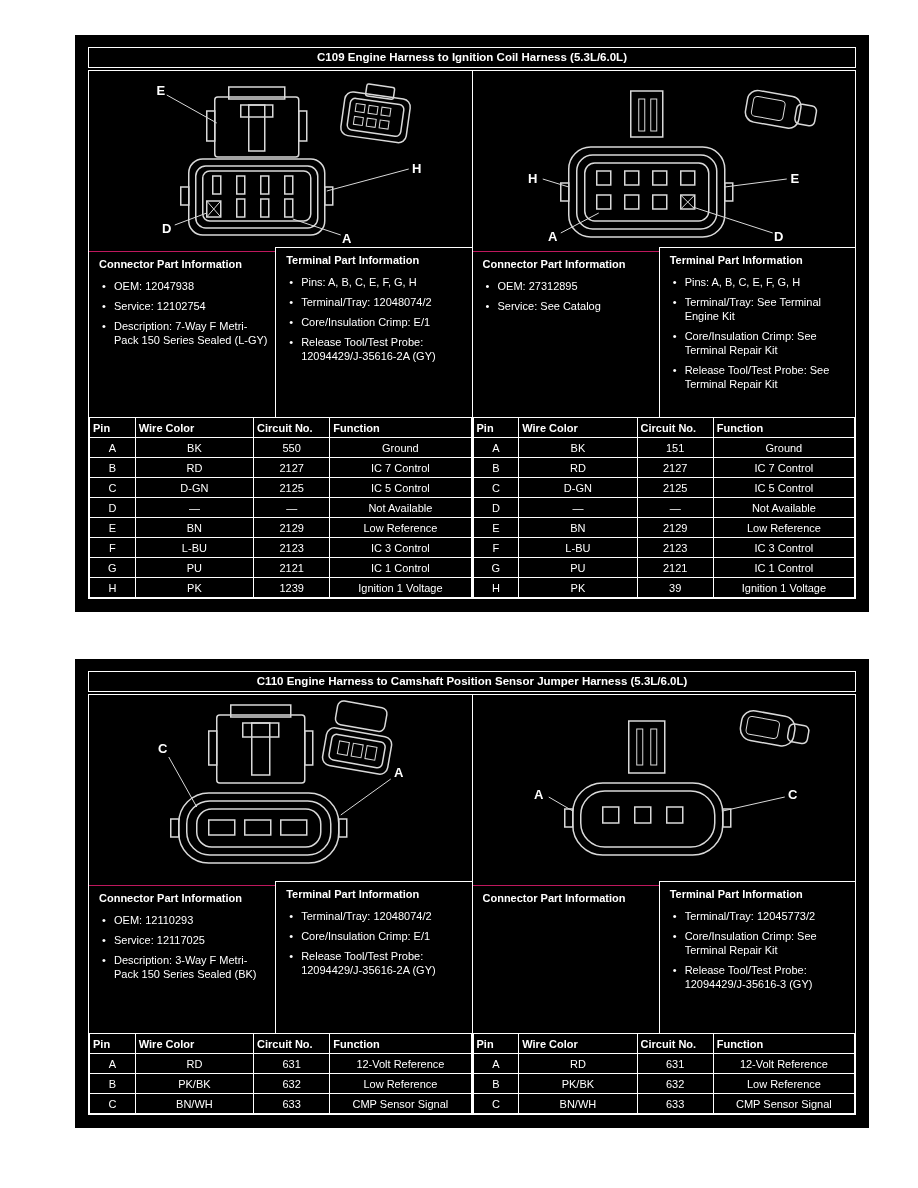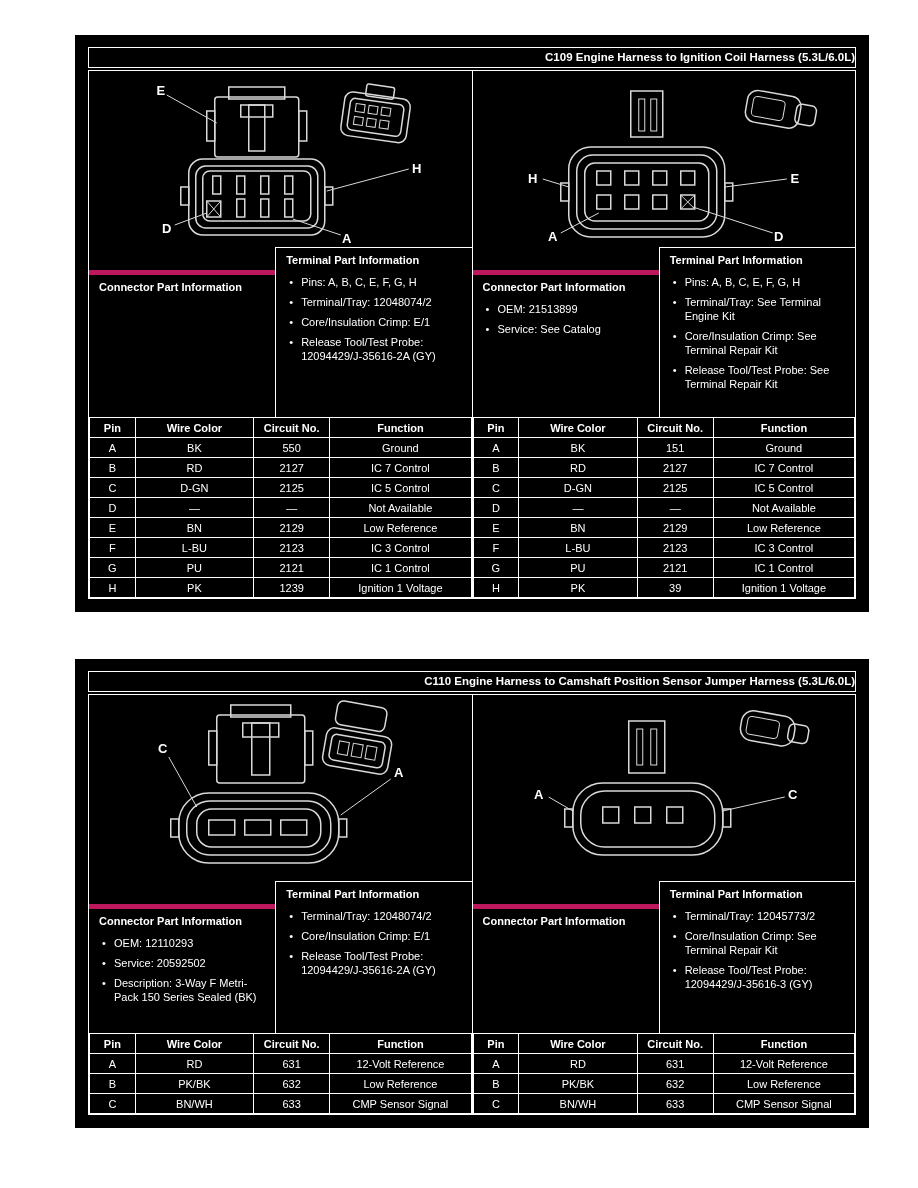--- a/index.html
+++ b/index.html
@@ -1,45 +1,45 @@
 <!DOCTYPE html>
 <html><head>
 <meta charset="utf-8">
 <style>
   html,body{margin:0;padding:0}
   body{background:#ffffff;font-family:"Liberation Sans",sans-serif}
   .page{position:relative;width:918px;height:1188px;background:#ffffff;overflow:hidden}
   .panel{position:absolute;left:75px;width:768px;background:#000;color:#fff;padding:12px 13px 13px}
   .panel-c109{top:35px}
   .panel-c110{top:659px}
-  .title-bar{border:1px solid #fff;text-align:right;font-weight:bold;font-size:11.5px;line-height:16px;padding:1px 0 2px;margin-bottom:2px}
+  .title-bar{border:1px solid #fff;text-align:center;font-weight:bold;font-size:11.5px;line-height:16px;padding:1px 0 2px;margin-bottom:2px}
   .content-box{border:1px solid #fff}
   .halves{display:flex;align-items:stretch}
   .half{flex:1 1 50%;min-width:0;display:flex;flex-direction:column}
   .half-right{border-left:1px solid #fff}
   .diagram-cell{position:relative}
   .panel-c109 .diagram-cell{height:176px}
   .panel-c110 .diagram-cell{height:186px}
   .diagram-svg{display:block;width:100%;height:100%}
   .diagram-svg rect,.diagram-svg line{stroke:#d9d9d9;stroke-width:1.5;fill:none}
   .diagram-svg .thin{stroke-width:1}
   .diagram-svg text{fill:#fff;font-weight:bold;font-size:13px;stroke:none;font-family:"Liberation Sans",sans-serif}
   .info-row{display:flex;align-items:stretch}
   .panel-c109 .info-row{height:170px}
   .panel-c110 .info-row{height:152px}
   .info-cell{min-width:0;font-size:11px;padding:3px 6px 4px 8px}
-  .cpi{flex:0 0 45%;border-top:5px solid #be185d;margin-top:23px}
+  .cpi{flex:0 0 45%;border-top:1px solid #be185d;margin-top:4px}
   .tpi{flex:1 1 55%;border-top:1px solid #fff;border-left:1px solid #fff}
   .info-heading{font-weight:bold;font-size:11px;padding:3px 0 0 2px}
   .info-list{list-style:none;margin:9px 0 0;padding:0}
   .info-list li{position:relative;padding-left:17px;margin-bottom:6px;line-height:1.28}
   .info-list li::before{content:"\2022";position:absolute;left:5px}
   .pin-table{width:100%;border-collapse:collapse;table-layout:fixed;font-size:11px;color:#fff}
   .pin-table th,.pin-table td{border:1px solid #fff;height:19px;padding:0 3px;overflow:hidden;white-space:nowrap}
-  .pin-table th{text-align:center;font-weight:bold}
+  .pin-table th{text-align:left;font-weight:bold}
   .td-c{text-align:center}
   .td-l{text-align:center}
   col.c-pin{width:12%}col.c-wire{width:31%}col.c-cir{width:20%}col.c-fun{width:37%}
 </style>
 </head>
 <body>
 
 <div class="page">
 
   <div class="panel panel-c109">
@@ -94,20 +94,26 @@
               <line x1="246" y1="164" x2="198" y2="148" class="thin"></line>
               <text x="66" y="24" text-anchor="middle">E</text>
               <text x="322" y="102" text-anchor="middle">H</text>
               <text x="72" y="162" text-anchor="middle">D</text>
               <text x="252" y="172" text-anchor="middle">A</text>
             </svg>
           </div>
           <div class="info-row">
             <div class="info-cell cpi">
               <div class="info-heading">Connector Part Information</div>
+              <ul class="info-list">
+
+              <li>OEM: 12047938</li>
+                  <li>Service: 12102754</li>
+                  <li>Description: 7-Way F Metri-Pack 150 Series Sealed (L-GY)</li>
+                </ul>
             </div>
             <div class="info-cell tpi">
               <div class="info-heading">Terminal Part Information</div>
               <ul class="info-list">
 
               <li>Pins: A, B, C, E, F, G, H</li>
                   <li>Terminal/Tray: 12048074/2</li>
                   <li>Core/Insulation Crimp: E/1</li>
                   <li>Release Tool/Test Probe: 12094429/J-35616-2A (GY)</li>
                 </ul>
@@ -229,21 +235,21 @@
               <text x="316" y="112" text-anchor="middle">E</text>
               <text x="74" y="170" text-anchor="middle">A</text>
               <text x="300" y="170" text-anchor="middle">D</text>
             </svg>
           </div>
           <div class="info-row">
             <div class="info-cell cpi">
               <div class="info-heading">Connector Part Information</div>
               <ul class="info-list">
 
-              <li>OEM: 21513899</li>
+              <li>OEM: 27312895</li>
                   <li>Service: See Catalog</li>
                 </ul>
             </div>
             <div class="info-cell tpi">
               <div class="info-heading">Terminal Part Information</div>
               <ul class="info-list">
 
               <li>Pins: A, B, C, E, F, G, H</li>
                   <li>Terminal/Tray: See Terminal Engine Kit</li>
                   <li>Core/Insulation Crimp: See Terminal Repair Kit</li>
@@ -370,21 +376,21 @@
               <text x="68" y="58" text-anchor="middle">C</text>
               <text x="304" y="82" text-anchor="middle">A</text>
             </svg>
           </div>
           <div class="info-row">
             <div class="info-cell cpi">
               <div class="info-heading">Connector Part Information</div>
               <ul class="info-list">
 
               <li>OEM: 12110293</li>
-                  <li>Service: 20592502</li>
+                  <li>Service: 12117025</li>
                   <li>Description: 3-Way F Metri-Pack 150 Series Sealed (BK)</li>
                 </ul>
             </div>
             <div class="info-cell tpi">
               <div class="info-heading">Terminal Part Information</div>
               <ul class="info-list">
 
               <li>Terminal/Tray: 12048074/2</li>
                   <li>Core/Insulation Crimp: E/1</li>
                   <li>Release Tool/Test Probe: 12094429/J-35616-2A (GY)</li>

